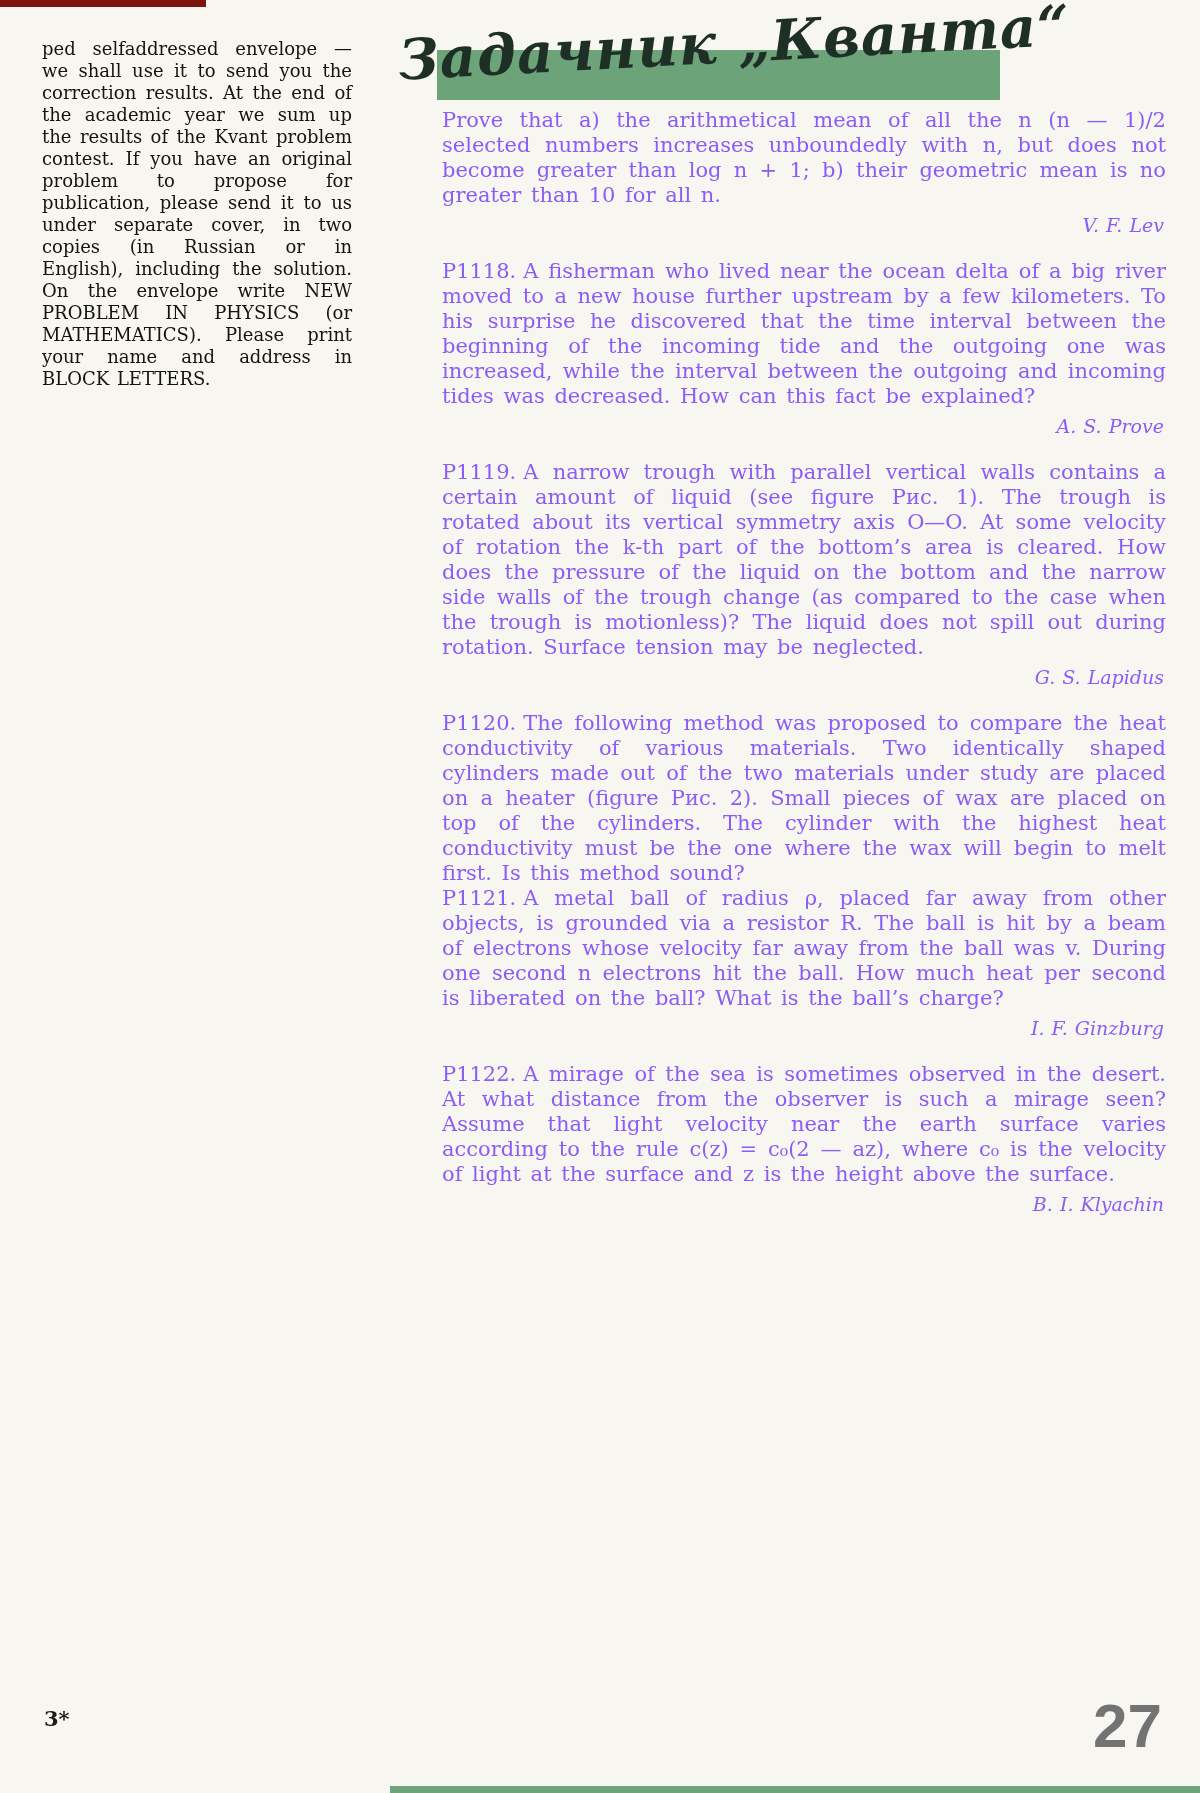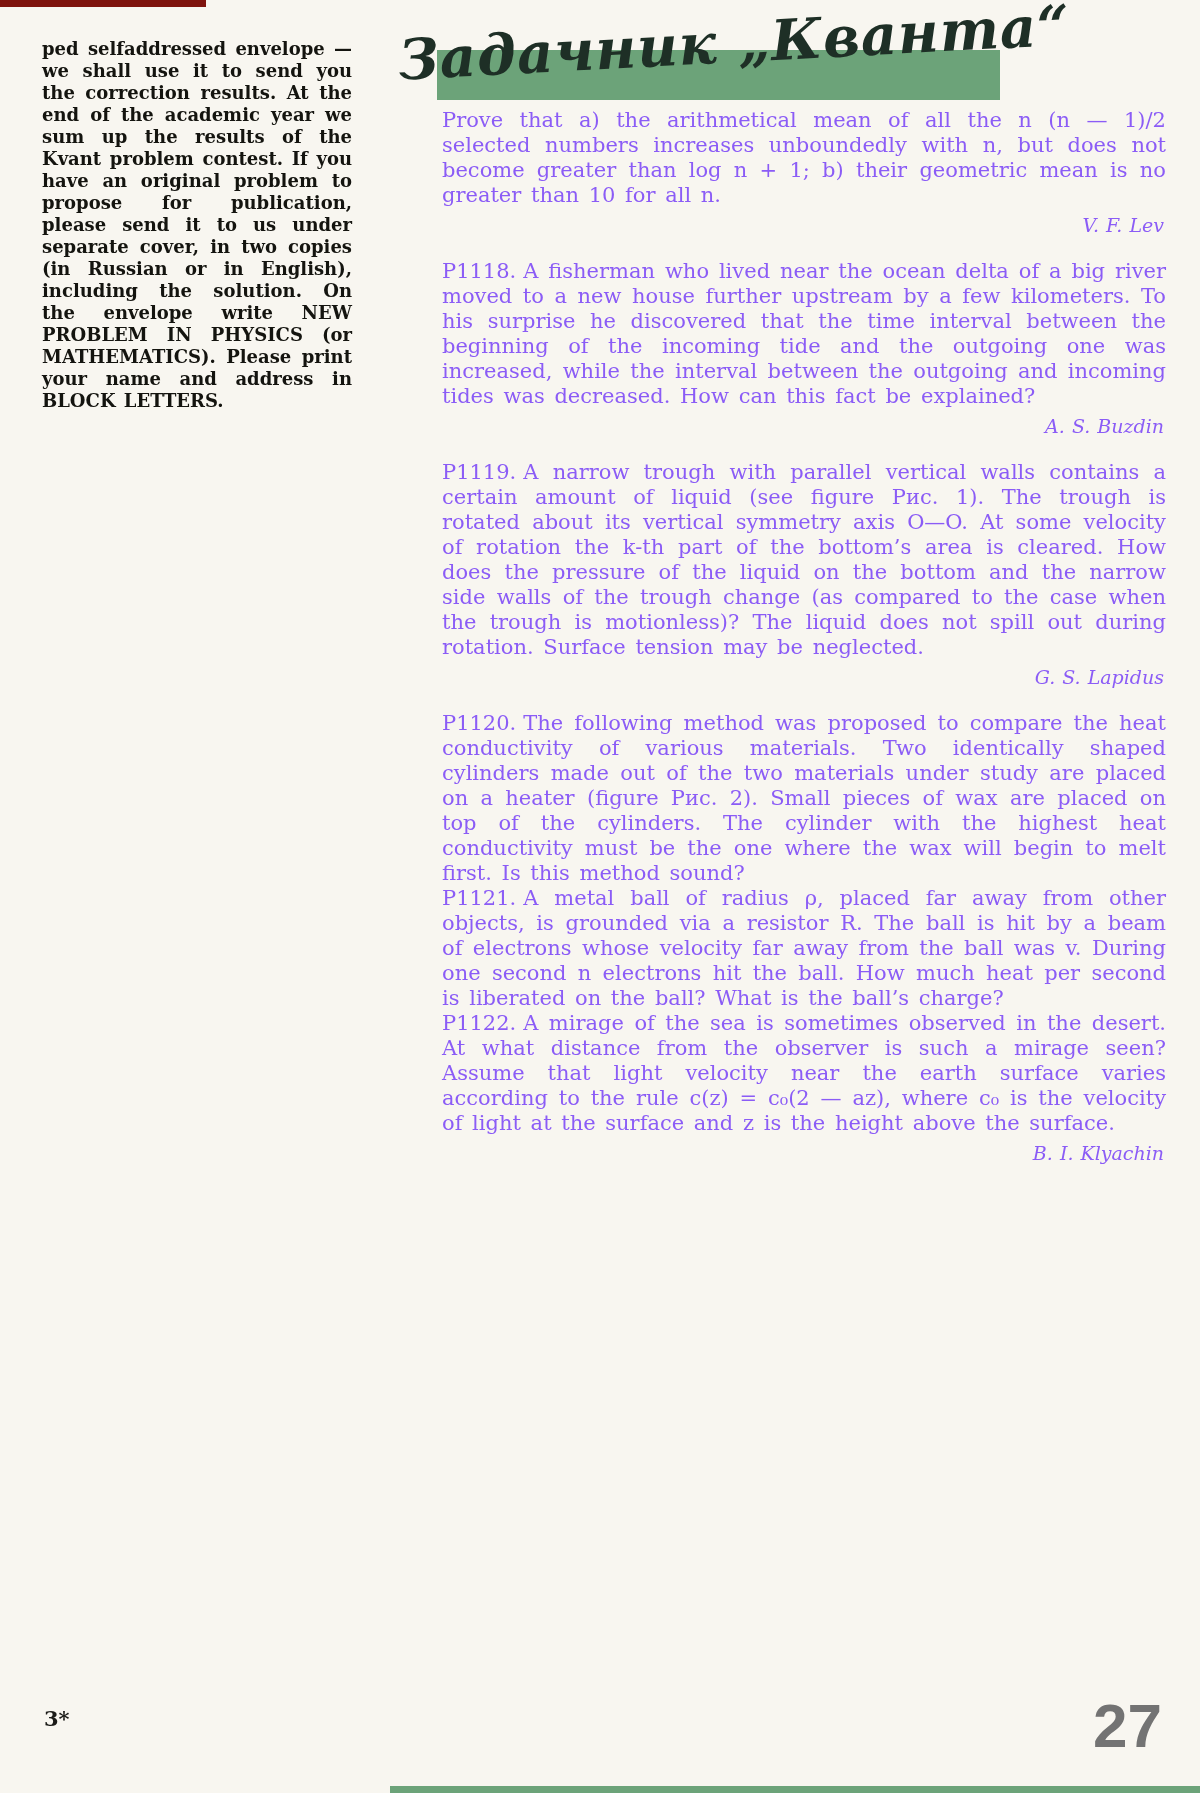--- a/index.html
+++ b/index.html
@@ -11,21 +11,21 @@
     color:#1b1b18;
     overflow:hidden;
     margin:0 auto;
   }
   .top-strip{
     position:absolute;left:0;top:0;width:206px;height:7px;
     background:#7f140e;
   }
   .left-col{
     position:absolute;left:42px;top:38px;width:310px;
-    font-size:18px;line-height:22px;font-weight:bold;
+    font-size:18px;line-height:22px;font-weight:normal;
     text-align:justify;
     word-spacing:2px;
     color:#14140f;
   }
   .banner-bar{
     position:absolute;left:437px;top:50px;width:563px;height:50px;
     background:#6ca379;
   }
   .handwriting{
     position:absolute;left:398px;top:10px;width:640px;
@@ -82,34 +82,35 @@
 
   <div class="right-col">
 
     <div class="problem">
       <p class="ptext"><b class="pnum"></b><span>Prove that a) the arithmetical mean of all the n (n — 1)/2 selected numbers increases unboundedly with n, but does not become greater than log n + 1; b) their geometric mean is no greater than 10 for all n.</span></p>
       <div class="author">V. F. Lev</div>
     </div>
 
     <div class="problem">
       <p class="ptext"><b class="pnum">P1118.</b><span>A fisherman who lived near the ocean delta of a big river moved to a new house further upstream by a few kilometers. To his surprise he discovered that the time interval between the beginning of the incoming tide and the outgoing one was increased, while the interval between the outgoing and incoming tides was decreased. How can this fact be explained?</span></p>
-      <div class="author">A. S. Buzdin</div>
+      <div class="author">A. S. Prove</div>
     </div>
 
     <div class="problem">
       <p class="ptext"><b class="pnum">P1119.</b><span>A narrow trough with parallel vertical walls contains a certain amount of liquid (see figure Рис. 1). The trough is rotated about its vertical symmetry axis O—O. At some velocity of rotation the k-th part of the bottom’s area is cleared. How does the pressure of the liquid on the bottom and the narrow side walls of the trough change (as compared to the case when the trough is motionless)? The liquid does not spill out during rotation. Surface tension may be neglected.</span></p>
       <div class="author">G. S. Lapidus</div>
     </div>
 
     <div class="problem">
       <p class="ptext"><b class="pnum">P1120.</b><span>The following method was proposed to compare the heat conductivity of various materials. Two identically shaped cylinders made out of the two materials under study are placed on a heater (figure Рис. 2). Small pieces of wax are placed on top of the cylinders. The cylinder with the highest heat conductivity must be the one where the wax will begin to melt first. Is this method sound?</span></p>
     </div>
 
     <div class="problem">
       <p class="ptext"><b class="pnum">P1121.</b><span>A metal ball of radius ρ, placed far away from other objects, is grounded via a resistor R. The ball is hit by a beam of electrons whose velocity far away from the ball was v. During one second n electrons hit the ball. How much heat per second is liberated on the ball? What is the ball’s charge?</span></p>
+      <div class="author">I. F. Ginzburg</div>
     </div>
 
     <div class="problem">
       <p class="ptext"><b class="pnum">P1122.</b><span>A mirage of the sea is sometimes observed in the desert. At what distance from the observer is such a mirage seen? Assume that light velocity near the earth surface varies according to the rule c(z) = c₀(2 — az), where c₀ is the velocity of light at the surface and z is the height above the surface.</span></p>
       <div class="author">B. I. Klyachin</div>
     </div>
 
   </div>
 
   <div class="footnote">3*</div>

